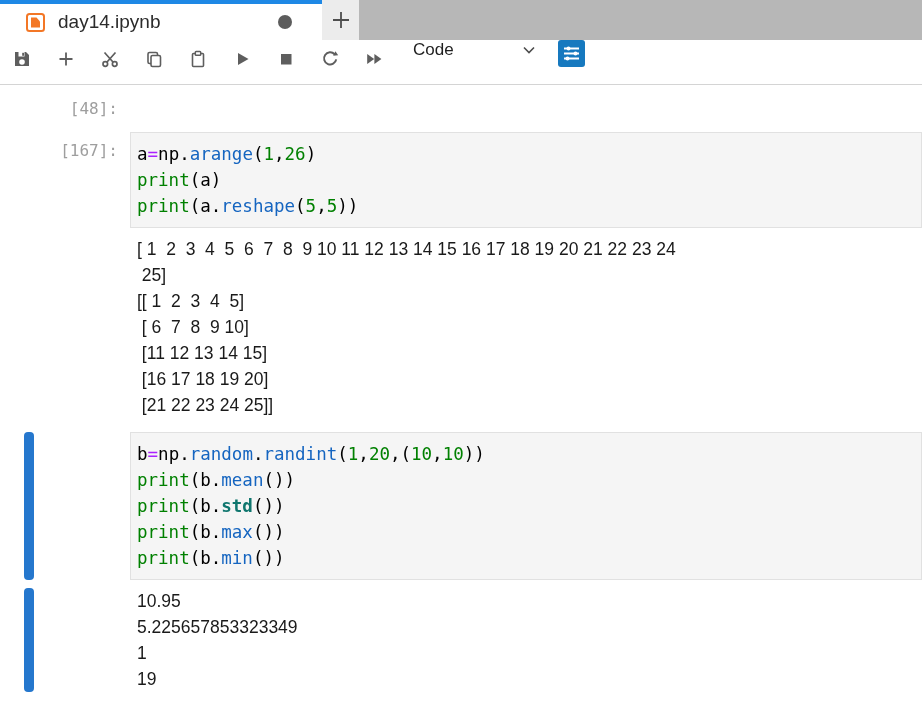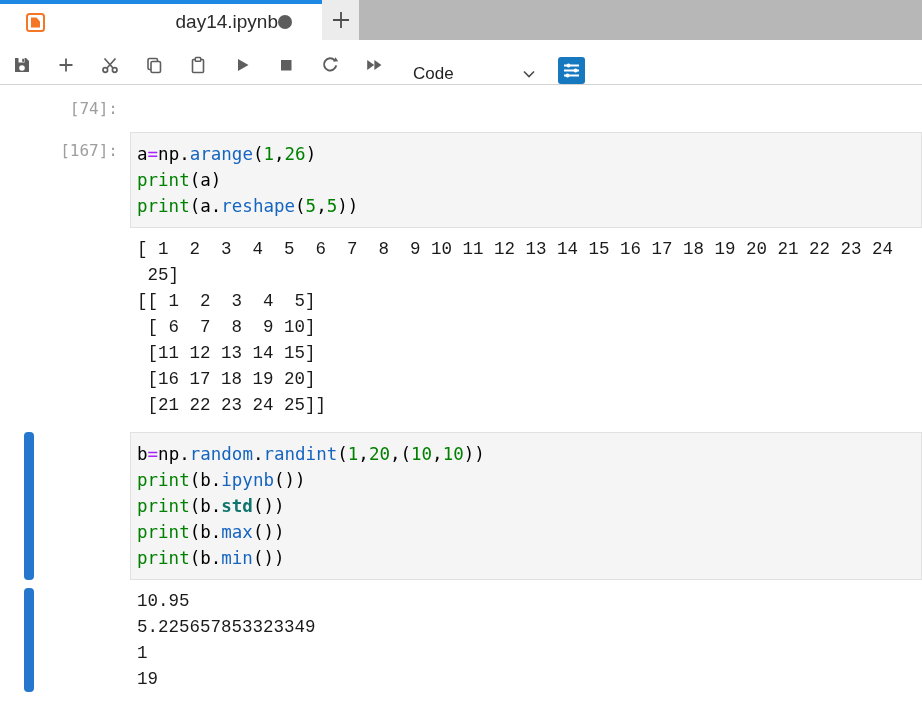--- a/index.html
+++ b/index.html
@@ -3,44 +3,44 @@
 <meta charset="utf-8">
 <style>
   html,body{margin:0;padding:0;background:#fff;}
   body{width:922px;height:721px;overflow:hidden;font-family:"Liberation Sans",sans-serif;position:relative;}
   .app{width:922px;height:721px;overflow:hidden;background:#fff;}
 
   
   .tabbar{height:40px;background:#b7b7b7;display:flex;align-items:stretch;}
   .tab{width:322px;background:#fff;border-top:4px solid #1e88e5;display:flex;align-items:center;padding:0 14px 0 26px;box-sizing:border-box;}
   .nbicon{width:19px;height:19px;display:inline-flex;margin-right:13px;flex:none;}
-  .tab-title{font-size:19px;color:#2b2b2b;flex:1;white-space:nowrap;overflow:hidden;text-align:right;}
+  .tab-title{font-size:19px;color:#2b2b2b;flex:1;white-space:nowrap;overflow:hidden;}
   .dirty{width:14px;height:14px;border-radius:50%;background:#5c5c5c;flex:none;margin-right:16px;}
   .newtab{width:37px;background:#ececec;display:flex;align-items:center;justify-content:center;cursor:pointer;}
   .tabbar-rest{flex:1;background:#b7b7b7;}
 
   
-  .toolbar{height:44px;border-bottom:1px solid #d4d4d4;display:flex;align-items:flex-end;background:#fff;}
+  .toolbar{height:44px;border-bottom:1px solid #d4d4d4;display:flex;align-items:flex-start;background:#fff;}
   .tbtn{width:44px;height:38px;display:flex;align-items:center;justify-content:center;background:none;border:none;padding:0;cursor:pointer;flex:none;}
   .celltype{display:flex;align-items:center;margin-left:17px;cursor:pointer;}
   .celltype-label{font-size:17px;color:#1f1f1f;}
   .celltype .chev{margin-left:66px;}
   .sliders-btn{width:27px;height:27px;border:none;border-radius:3px;margin-left:20px;padding:0;display:flex;align-items:center;justify-content:center;cursor:pointer;flex:none;}
 
   
   .cells{padding-top:5px;background:#fff;}
   .cell{margin-bottom:14px;}
   .cellrow{display:flex;align-items:stretch;}
   .gutter{width:130px;flex:none;position:relative;box-sizing:border-box;}
   .bar{position:absolute;left:24px;top:0;bottom:0;width:10px;border-radius:4px;}
   .prompt{text-align:right;padding:9px 12px 0 0;font-family:"DejaVu Sans Mono","Liberation Mono",monospace;font-size:16px;color:#9e9e9e;white-space:nowrap;}
   .editor{flex:1;background:#f5f5f5;border:1px solid #e1e1e1;padding:8px 4px 8px 6px;font-family:"DejaVu Sans Mono","Liberation Mono",monospace;font-size:17.5px;line-height:26px;overflow:hidden;box-sizing:border-box;}
   .codeline{white-space:pre;min-height:26px;}
   .outrow{margin-top:8px;}
-  .outtext{flex:1;font-family:Liberation Mono, monospace;font-size:17.5px;line-height:26px;color:#1a1a1a;white-space:pre;overflow:hidden;padding-left:7px;}
+  .outtext{flex:1;font-family:Liberation Sans, sans-serif;font-size:17.5px;line-height:26px;color:#1a1a1a;white-space:pre;overflow:hidden;padding-left:7px;}
 
   
   .tok-c{font-style:italic;}
   svg{display:block;}
 </style>
 </head>
 <body>
 
 <div class="app">
 
@@ -156,21 +156,21 @@
           <circle cx="9.5" cy="18.5" r="2" fill="#fff"></circle>
         </svg>
       </span>
     </button>
   </div>
 
   <div class="cells" id="cells">
       <div class="cell">
         <div class="cellrow">
           <div class="gutter">
-            <div class="prompt">[74]:</div>
+            <div class="prompt">[48]:</div>
           </div>
         </div>
       </div>
       <div class="cell">
         <div class="cellrow">
           <div class="gutter">
             <div class="prompt">[167]:</div>
           </div>
           <div class="editor">
             <div class="codeline"><span class="tok-t" style="color: rgb(0, 0, 0);">a</span><span class="tok-o" style="color: rgb(170, 34, 255);">=</span><span class="tok-t" style="color: rgb(0, 0, 0);">np.</span><span class="tok-p" style="color: rgb(21, 101, 192);">arange</span><span class="tok-t" style="color: rgb(0, 0, 0);">(</span><span class="tok-n" style="color: rgb(0, 128, 0);">1</span><span class="tok-t" style="color: rgb(0, 0, 0);">,</span><span class="tok-n" style="color: rgb(0, 128, 0);">26</span><span class="tok-t" style="color: rgb(0, 0, 0);">)</span></div>
@@ -189,21 +189,21 @@
  [21 22 23 24 25]]</div>
         </div>
       </div>
       <div class="cell">
         <div class="cellrow">
           <div class="gutter">
             <div class="bar" style="background: rgb(37, 119, 205);"></div>
           </div>
           <div class="editor">
             <div class="codeline"><span class="tok-t" style="color: rgb(0, 0, 0);">b</span><span class="tok-o" style="color: rgb(170, 34, 255);">=</span><span class="tok-t" style="color: rgb(0, 0, 0);">np.</span><span class="tok-p" style="color: rgb(21, 101, 192);">random</span><span class="tok-t" style="color: rgb(0, 0, 0);">.</span><span class="tok-p" style="color: rgb(21, 101, 192);">randint</span><span class="tok-t" style="color: rgb(0, 0, 0);">(</span><span class="tok-n" style="color: rgb(0, 128, 0);">1</span><span class="tok-t" style="color: rgb(0, 0, 0);">,</span><span class="tok-n" style="color: rgb(0, 128, 0);">20</span><span class="tok-t" style="color: rgb(0, 0, 0);">,(</span><span class="tok-n" style="color: rgb(0, 128, 0);">10</span><span class="tok-t" style="color: rgb(0, 0, 0);">,</span><span class="tok-n" style="color: rgb(0, 128, 0);">10</span><span class="tok-t" style="color: rgb(0, 0, 0);">))</span></div>
-            <div class="codeline"><span class="tok-b" style="color: rgb(0, 128, 0);">print</span><span class="tok-t" style="color: rgb(0, 0, 0);">(b.</span><span class="tok-p" style="color: rgb(21, 101, 192);">ipynb</span><span class="tok-t" style="color: rgb(0, 0, 0);">())</span></div>
+            <div class="codeline"><span class="tok-b" style="color: rgb(0, 128, 0);">print</span><span class="tok-t" style="color: rgb(0, 0, 0);">(b.</span><span class="tok-p" style="color: rgb(21, 101, 192);">mean</span><span class="tok-t" style="color: rgb(0, 0, 0);">())</span></div>
             <div class="codeline"><span class="tok-b" style="color: rgb(0, 128, 0);">print</span><span class="tok-t" style="color: rgb(0, 0, 0);">(b.</span><span class="tok-p" style="color: #0f766e; font-weight: bold;">std</span><span class="tok-t" style="color: rgb(0, 0, 0);">())</span></div>
             <div class="codeline"><span class="tok-b" style="color: rgb(0, 128, 0);">print</span><span class="tok-t" style="color: rgb(0, 0, 0);">(b.</span><span class="tok-p" style="color: rgb(21, 101, 192);">max</span><span class="tok-t" style="color: rgb(0, 0, 0);">())</span></div>
             <div class="codeline"><span class="tok-b" style="color: rgb(0, 128, 0);">print</span><span class="tok-t" style="color: rgb(0, 0, 0);">(b.</span><span class="tok-p" style="color: rgb(21, 101, 192);">min</span><span class="tok-t" style="color: rgb(0, 0, 0);">())</span></div>
           </div>
         </div>
         <div class="cellrow outrow">
           <div class="gutter">
             <div class="bar" style="background: rgb(37, 119, 205);"></div>
           </div>
           <div class="outtext">10.95

